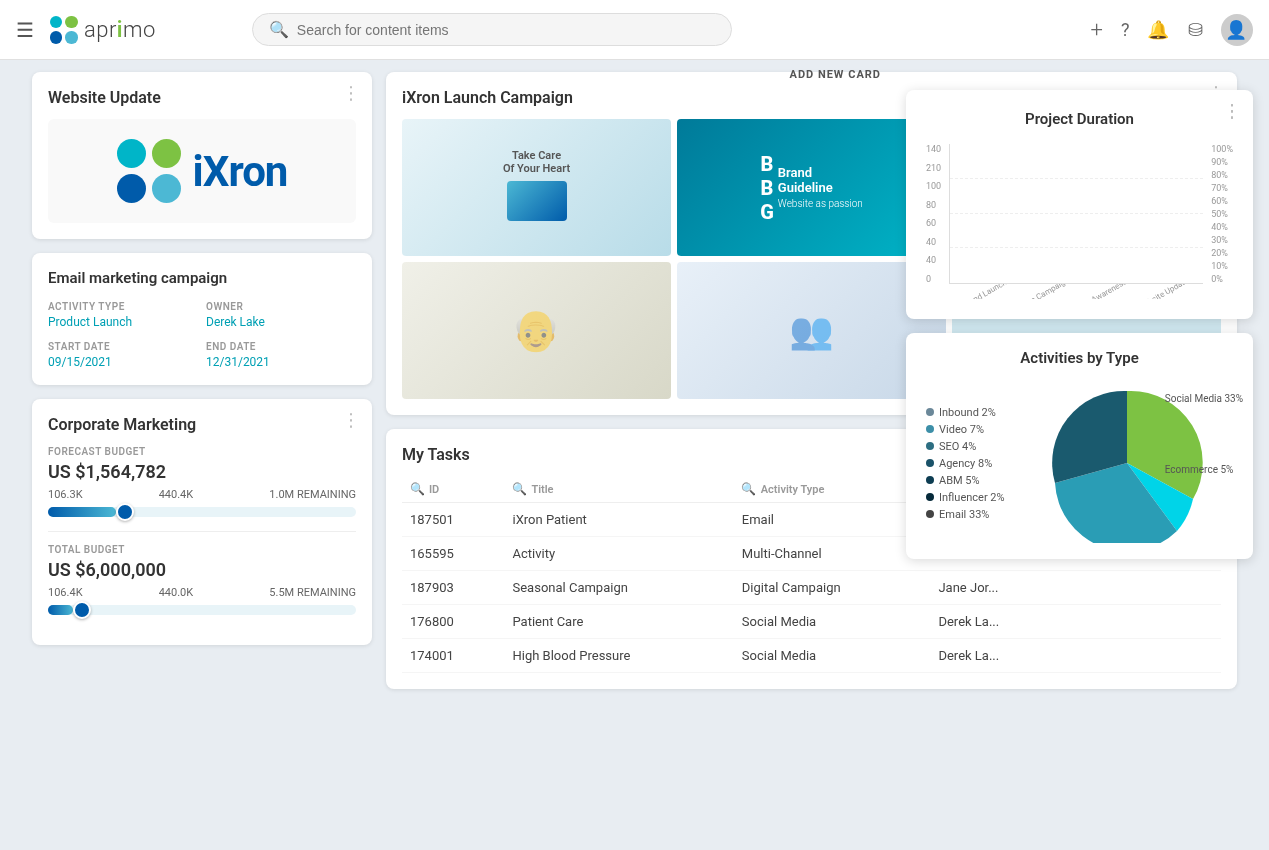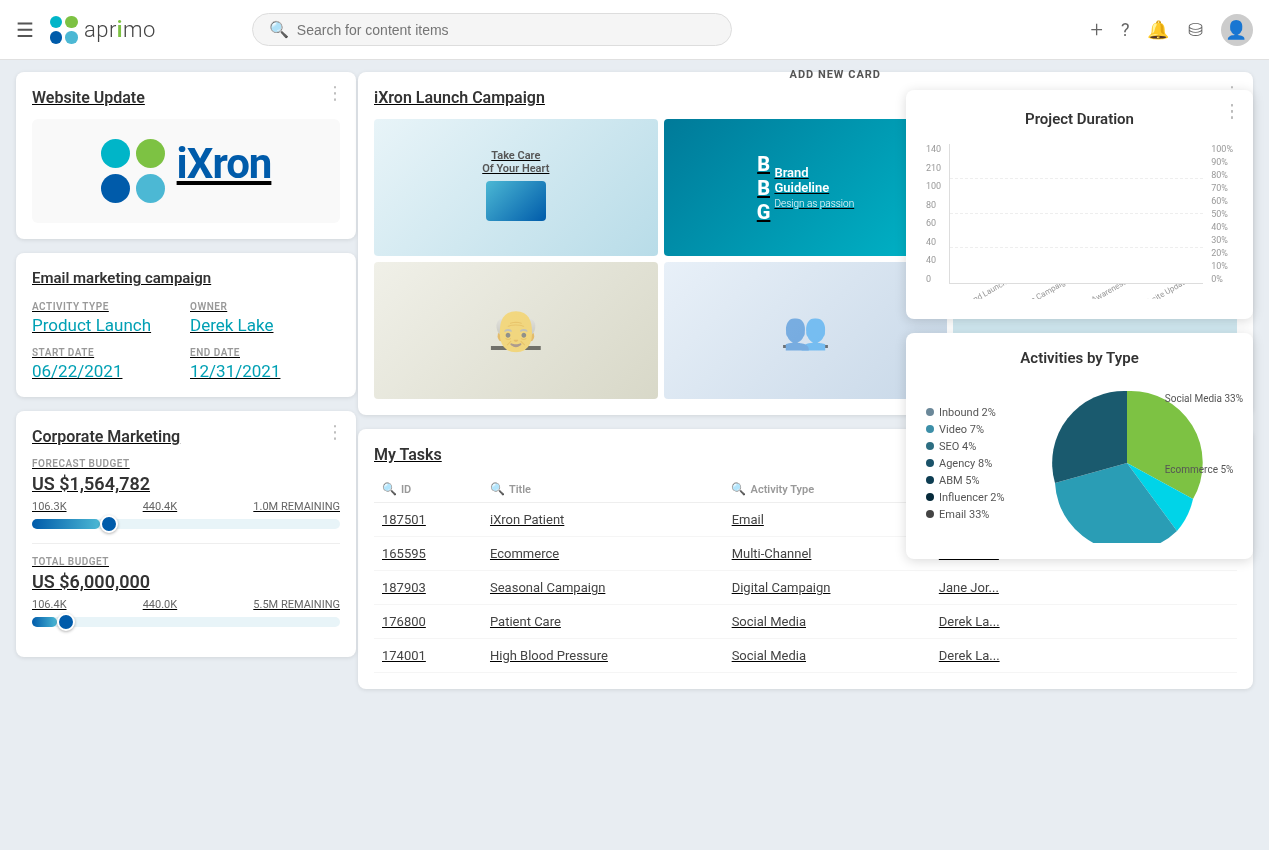--- a/index.html
+++ b/index.html
@@ -143,21 +143,21 @@
       display: flex;
       align-items: center;
       justify-content: center;
       padding: 20px 0;
       background: #f9f9f9;
       border-radius: 6px;
       margin-bottom: 0;
     }
     .ixron-logo-container {
       display: flex;
-      align-items: flex-start;
+      align-items: center;
       gap: 12px;
     }
     .ixron-dots {
       display: grid;
       grid-template-columns: 1fr 1fr;
       gap: 6px;
       width: 64px;
       height: 64px;
     }
     .ixron-dot {
@@ -188,21 +188,21 @@
     }
     .meta-label {
       font-size: 10px;
       font-weight: 600;
       color: #999;
       text-transform: uppercase;
       letter-spacing: 0.5px;
       margin-bottom: 3px;
     }
     .meta-value {
-      font-size: 17px;
+      font-size: 12px;
       color: #00a0b4;
       cursor: pointer;
     }
     .meta-value.date { color: #00a0b4; }
 
     
     .budget-section { margin-bottom: 14px; }
     .budget-label {
       font-size: 10px;
       font-weight: 600;
@@ -406,25 +406,24 @@
       gap: 5px;
     }
     .legend-dot {
       width: 8px;
       height: 8px;
       border-radius: 50%;
       flex-shrink: 0;
     }
     .content-area {
       display: flex;
-      gap: 2px;
-      padding: 12px 16px;
+      gap: 14px;
+      padding: 12px 32px;
       position: relative;
       flex: 1;
-      text-decoration: underline;
     }
 
     .three-dots {
       font-size: 18px;
       color: #bbb;
       cursor: pointer;
       line-height: 1;
     }
   </style>
 </head>
@@ -487,21 +486,21 @@
         <div>
           <div class="meta-label">ACTIVITY TYPE</div>
           <div class="meta-value">Product Launch</div>
         </div>
         <div>
           <div class="meta-label">OWNER</div>
           <div class="meta-value">Derek Lake</div>
         </div>
         <div>
           <div class="meta-label">START DATE</div>
-          <div class="meta-value date">06/22/2021</div>
+          <div class="meta-value date">09/15/2021</div>
         </div>
         <div>
           <div class="meta-label">END DATE</div>
           <div class="meta-value date">12/31/2021</div>
         </div>
       </div>
     </div>
 
     <div class="card">
       <span class="three-dots card-menu">⋮</span>
@@ -550,21 +549,21 @@
         <div class="campaign-img img-medical">
           <div style="text-align:center; padding:8px;">
             <div style="font-size:11px; color:#555; font-weight:600;">Take Care<br>Of Your Heart</div>
             <div style="width:60px; height:40px; background:linear-gradient(135deg,#4cb8d4,#005baa); border-radius:4px; margin:6px auto;"></div>
           </div>
         </div>
         <div class="campaign-img img-brand">
           <div class="brand-guideline-overlay">
             B<br>B<br>G
           </div>
-          <div style="color:#fff; font-size:13px; font-weight:600; margin-left:4px;">Brand<br>Guideline<br><span style="font-size:10px; font-weight:300;">Design as passion</span></div>
+          <div style="color:#fff; font-size:13px; font-weight:600; margin-left:4px;">Brand<br>Guideline<br><span style="font-size:10px; font-weight:300;">Website as passion</span></div>
         </div>
         <div class="campaign-img img-product">
           <div style="font-size:40px; opacity:0.4;">🥛</div>
         </div>
 
         <div class="campaign-img img-office">
           <div style="font-size:40px; opacity:0.5;">👴</div>
         </div>
         <div class="campaign-img img-team">
           <div style="font-size:36px; opacity:0.5;">👥</div>
@@ -590,21 +589,21 @@
         <tbody id="tasks-tbody">
         <tr>
       <td>187501</td>
       <td>iXron Patient</td>
       <td>Email</td>
       <td>Derek La...</td>
       <td></td>
     </tr>
             <tr>
       <td>165595</td>
-      <td>Ecommerce</td>
+      <td>Activity</td>
       <td>Multi-Channel</td>
       <td>Jane Jor...</td>
       <td></td>
     </tr>
             <tr>
       <td>187903</td>
       <td>Seasonal Campaign</td>
       <td>Digital Campaign</td>
       <td>Jane Jor...</td>
       <td></td>

